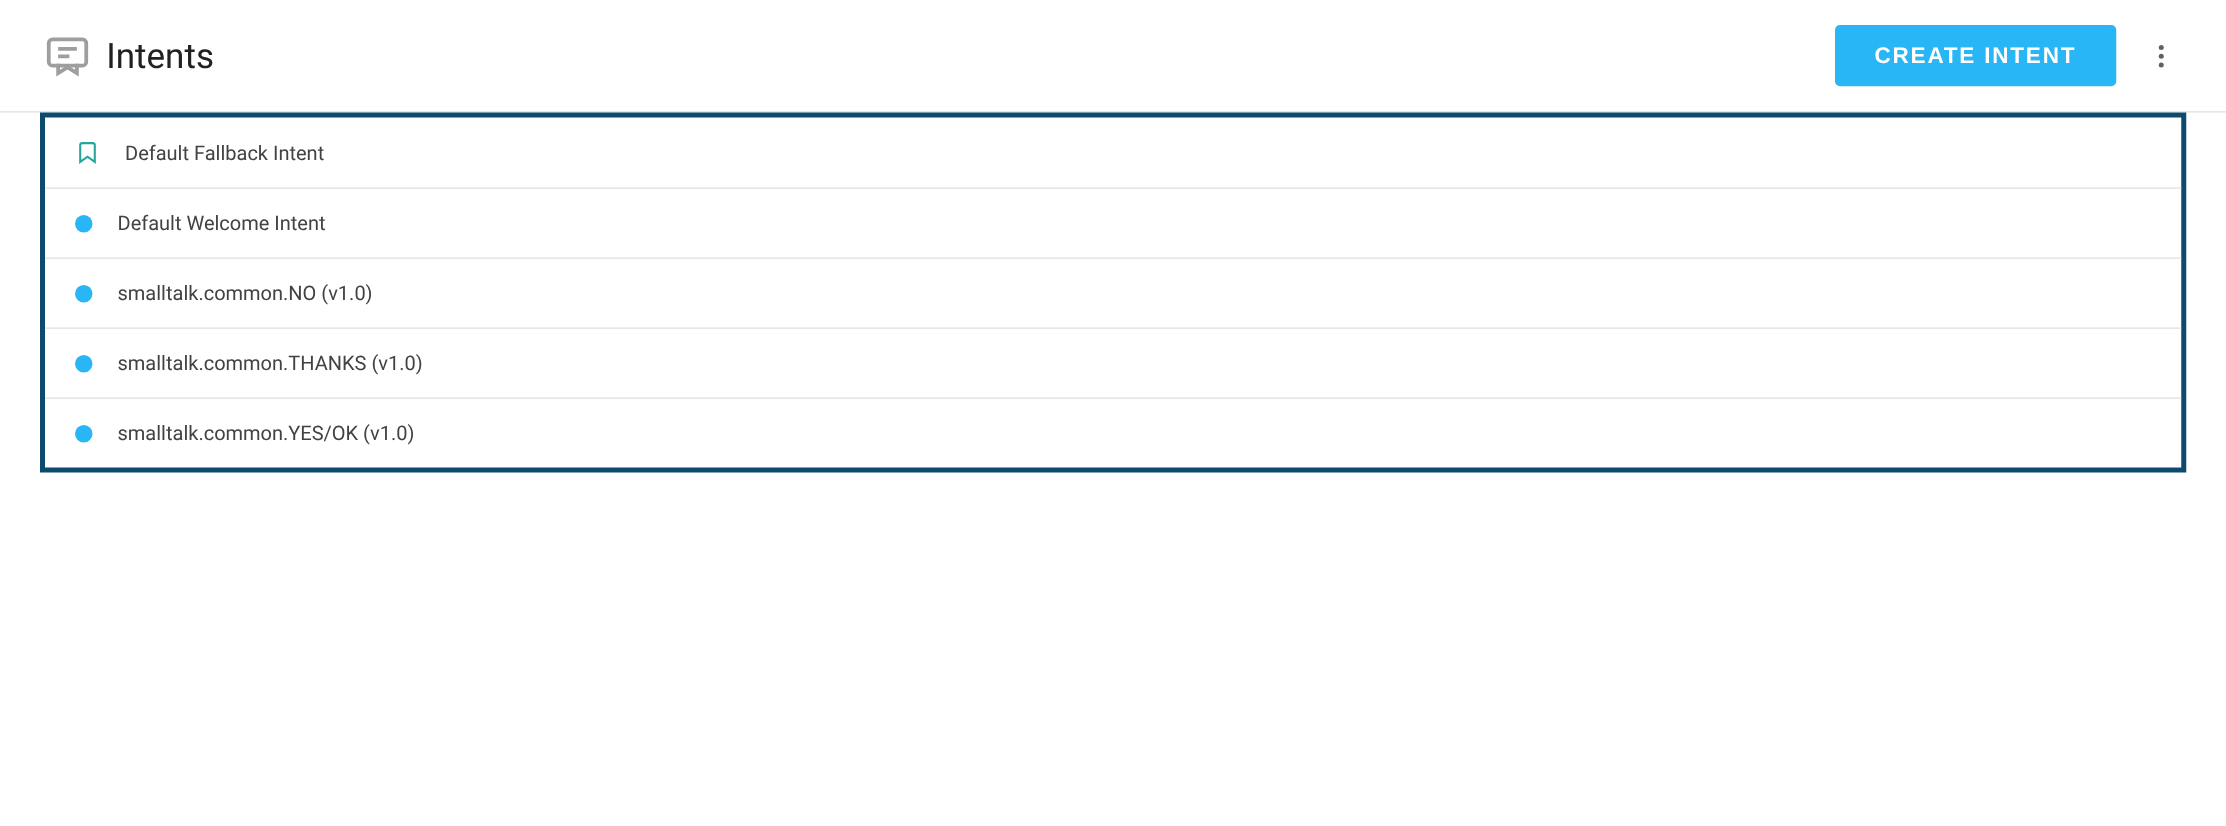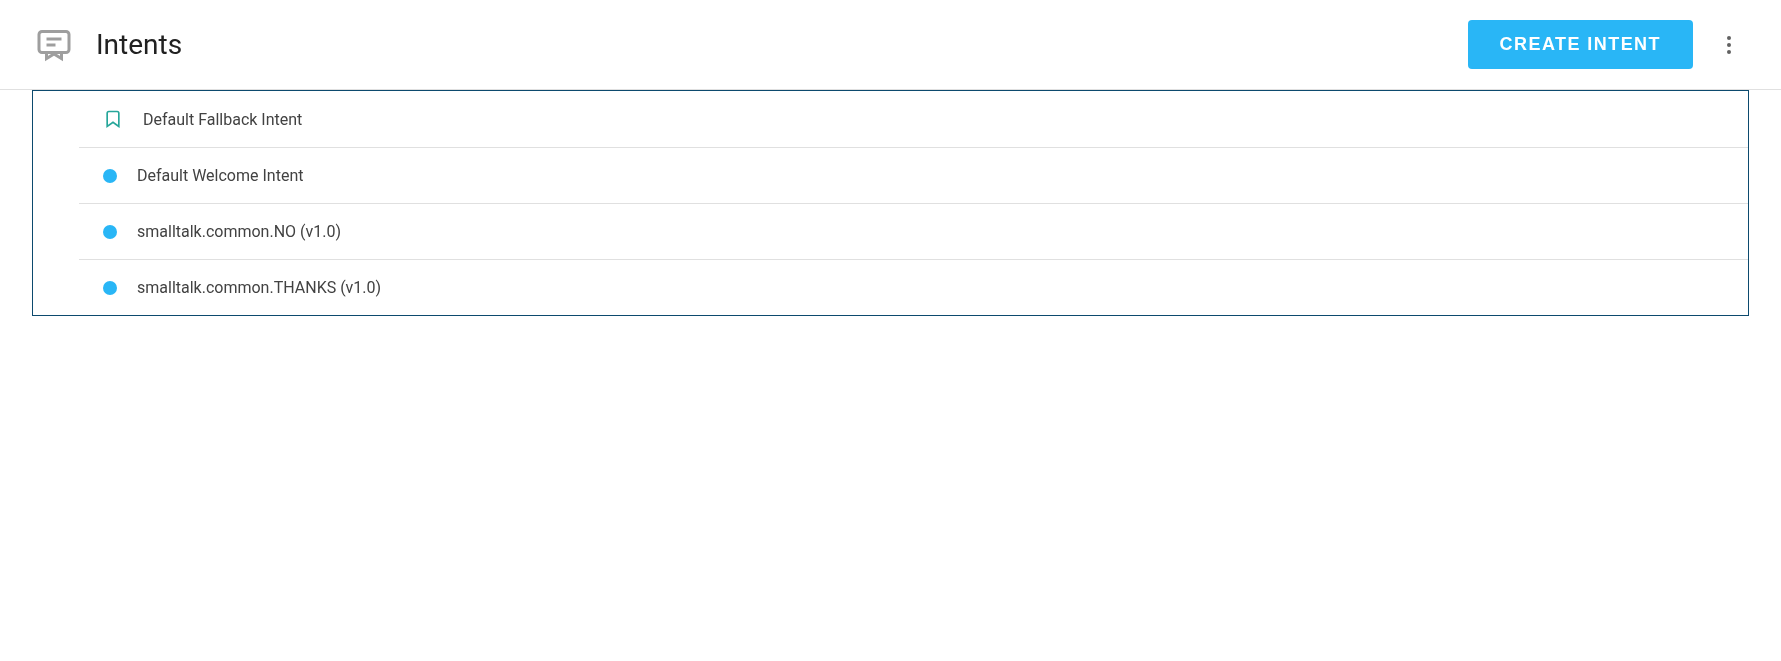--- a/index.html
+++ b/index.html
@@ -21,21 +21,21 @@
       align-items: center;
       justify-content: space-between;
       padding: 20px 32px;
       background: #fff;
       border-bottom: 1px solid #e0e0e0;
     }
 
     .header-left {
       display: flex;
       align-items: center;
-      gap: 20px;
+      gap: 9px;
       justify-content: flex-end;
     }
 
     .intents-icon {
       width: 44px;
       height: 44px;
       display: flex;
       align-items: center;
       justify-content: center;
     }
@@ -78,23 +78,22 @@
       border: none;
       cursor: pointer;
       display: flex;
       align-items: center;
       justify-content: center;
       padding: 8px;
       color: #616161;
     }
 
     .intents-list {
-      border: 1px solid #0c4a6e;
+      border: 4px solid #0c4a6e;
       margin: 0 32px;
-      padding-left: 46px;
     }
 
     .intent-row {
       display: flex;
       align-items: center;
       padding: 18px 24px;
       border-bottom: 1px solid #e0e0e0;
       cursor: pointer;
       gap: 20px;
     }
@@ -176,13 +175,17 @@
       <span class="intent-name">Default Welcome Intent</span>
     </div>
     <div class="intent-row">
       <div class="dot"></div>
       <span class="intent-name">smalltalk.common.NO (v1.0)</span>
     </div>
     <div class="intent-row">
       <div class="dot"></div>
       <span class="intent-name">smalltalk.common.THANKS (v1.0)</span>
     </div>
+    <div class="intent-row">
+      <div class="dot"></div>
+      <span class="intent-name">smalltalk.common.YES/OK (v1.0)</span>
+    </div>
   </div>
 
 </body></html>

